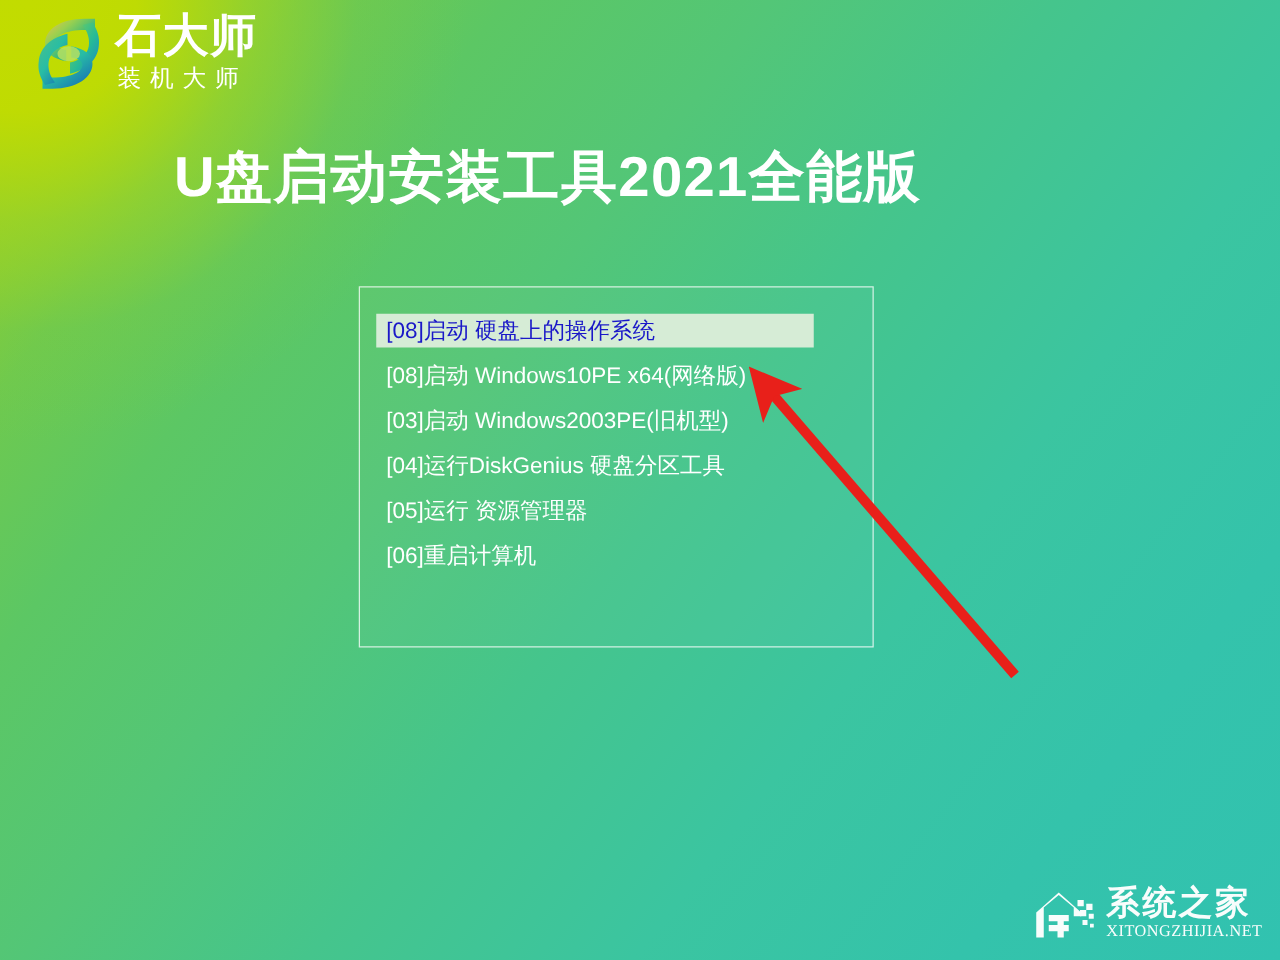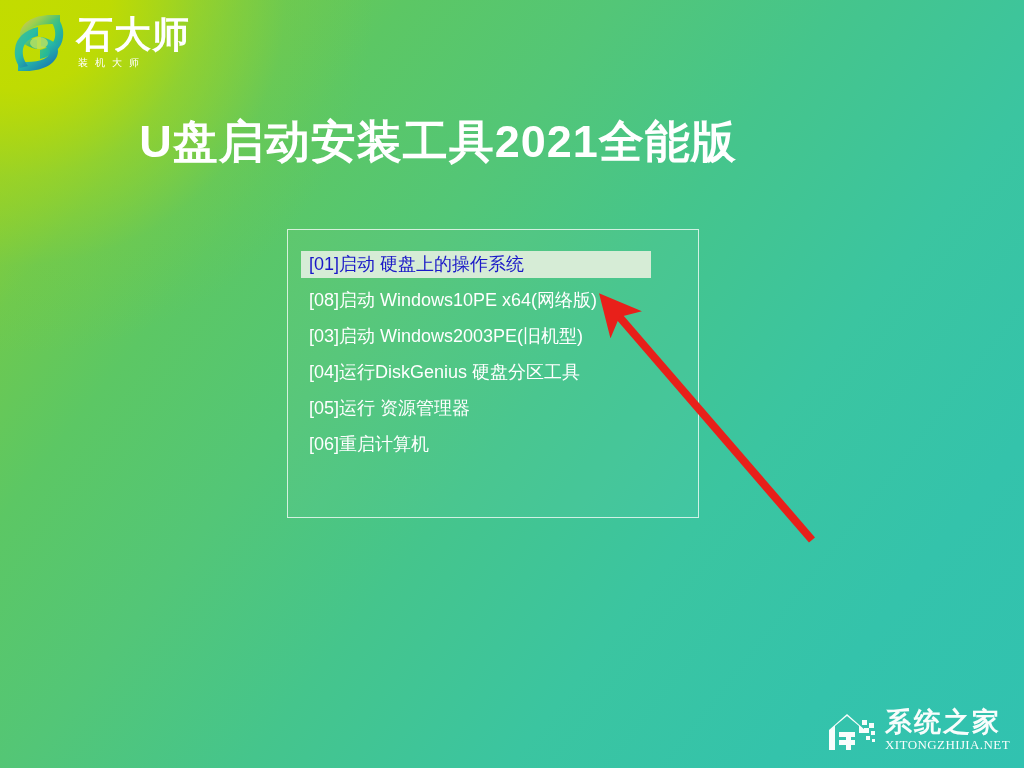--- a/index.html
+++ b/index.html
@@ -27,21 +27,21 @@
         #53c677 38%,
         #45c58c 52%,
         #3bc5a0 68%,
         #34c3ab 84%,
         #31c2b0 100%);
   }
 
   
   #brand {
     position: absolute;
-    left: 8px;
+    left: 24px;
     top: 4px;
     display: flex;
     align-items: center;
     height: 78px;
     justify-content: center;
   }
   #brand-mark {
     width: 62px;
     height: 66px;
     flex: 0 0 auto;
@@ -56,21 +56,21 @@
   #brand-name {
     color: #ffffff;
     font-size: 37px;
     font-weight: bold;
     line-height: 1.02;
     letter-spacing: 1px;
     white-space: nowrap;
   }
   #brand-sub {
     color: #ffffff;
-    font-size: 10px;
+    font-size: 19px;
     font-weight: normal;
     letter-spacing: 7px;
     margin-top: 3px;
     padding-left: 2px;
     white-space: nowrap;
   }
 
   
   #title {
     position: absolute;
@@ -206,21 +206,21 @@
     <div id="brand-text">
       <div id="brand-name">石大师</div>
       <div id="brand-sub">装机大师</div>
     </div>
   </div>
 
   <div id="title">U盘启动安装工具2021全能版</div>
 
   <div id="menu-panel">
     <div id="menu-list">
-      <div class="menu-item selected">[01]启动 硬盘上的操作系统</div>
+      <div class="menu-item selected">[08]启动 硬盘上的操作系统</div>
       <div class="menu-item">[08]启动 Windows10PE x64(网络版)</div>
       <div class="menu-item">[03]启动 Windows2003PE(旧机型)</div>
       <div class="menu-item">[04]运行DiskGenius 硬盘分区工具</div>
       <div class="menu-item">[05]运行 资源管理器</div>
       <div class="menu-item">[06]重启计算机</div>
     </div>
   </div>
 
   <svg id="arrow">
     <defs>

